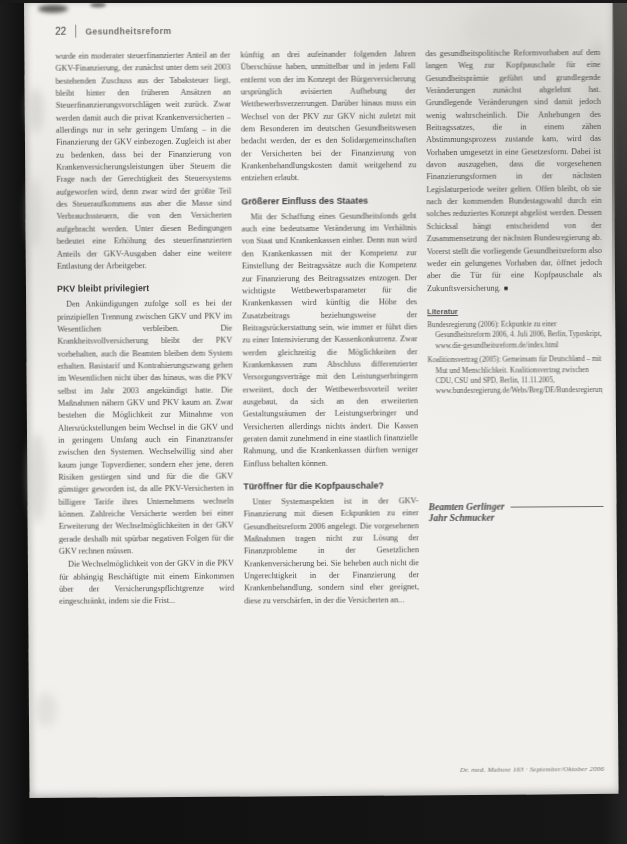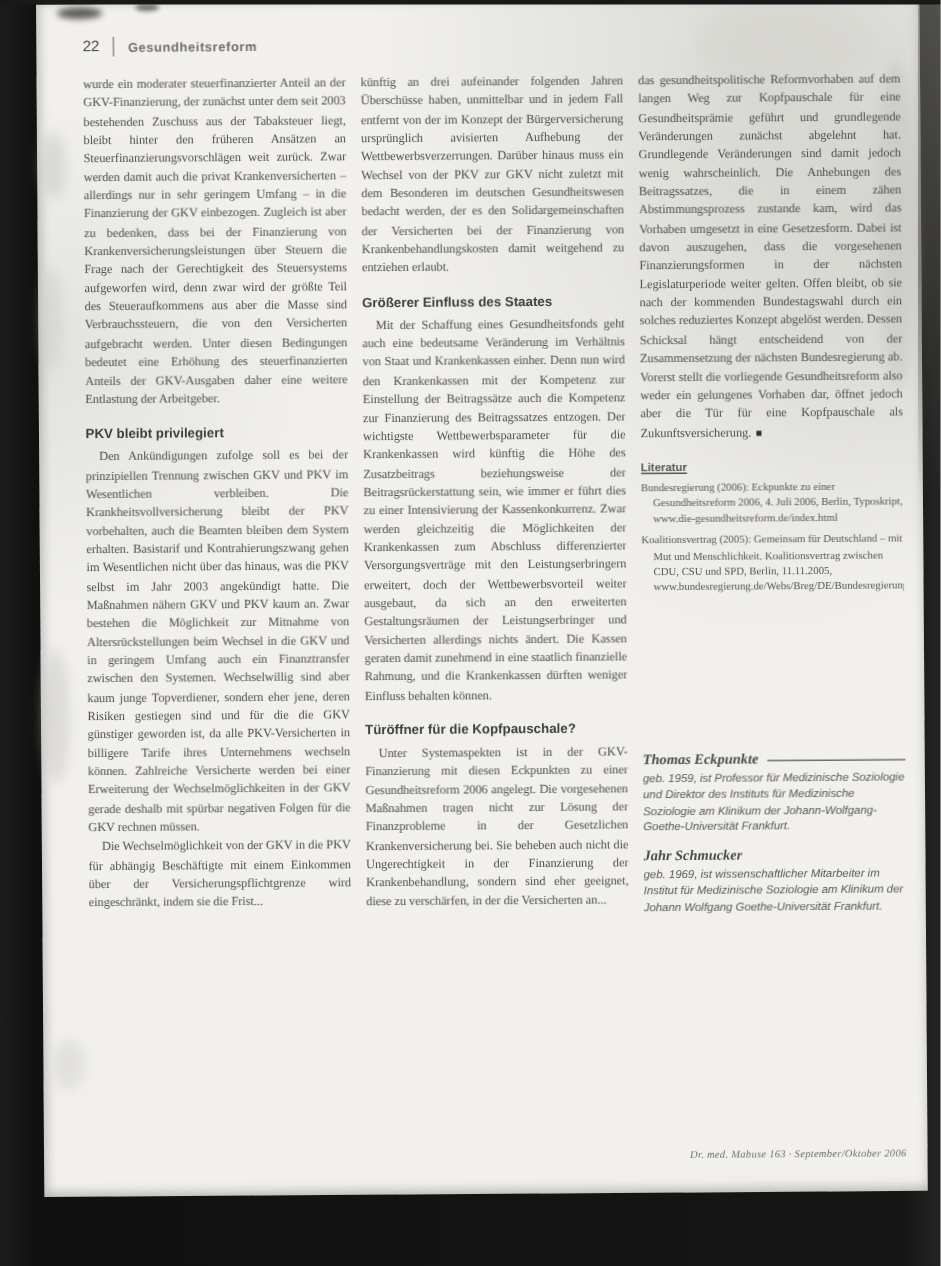--- a/index.html
+++ b/index.html
@@ -107,29 +107,27 @@
         <p class="body"><span>das gesundheitspolitische Reformvorhaben auf dem langen Weg zur Kopfpauschale für eine Gesundheitsprämie geführt und grundlegende Veränderungen zunächst abgelehnt hat. Grundlegende Veränderungen sind damit jedoch wenig wahrscheinlich. Die Anhebungen des Beitragssatzes, die in einem zähen Abstimmungsprozess zustande kam, wird das Vorhaben umgesetzt in eine Gesetzesform. Dabei ist davon auszugehen, dass die vorgesehenen Finanzierungsformen in der nächsten Legislaturperiode weiter gelten. Offen bleibt, ob sie nach der kommenden Bundestagswahl durch ein solches reduziertes Konzept abgelöst werden. Dessen Schicksal hängt entscheidend von der Zusammensetzung der nächsten Bundesregierung ab. Vorerst stellt die vorliegende Gesundheitsreform also weder ein gelungenes Vorhaben dar, öffnet jedoch aber die Tür für eine Kopfpauschale als Zukunftsversicherung.</span><span class="endmark">■</span></p>
 
         <div class="lit">
           <div class="lit-h">Literatur</div>
           <p class="lit-e">Bundesregierung (2006): Eckpunkte zu einer Gesundheitsreform 2006, 4. Juli 2006, Berlin, Typoskript, www.die-gesundheitsreform.de/index.html</p>
           <p class="lit-e">Koalitionsvertrag (2005): Gemeinsam für Deutschland – mit Mut und Menschlichkeit. Koalitionsvertrag zwischen CDU, CSU und SPD, Berlin, 11.11.2005, www.bundesregierung.de/Webs/Breg/DE/Bundesregierung/Koalitionsvertrag/koalitionsvertrag.html</p>
         </div>
 
         <div class="authors">
           <div class="auth-name-row">
-            <span class="auth-name">Thomas Eckpunkte</span>
+            <span class="auth-name">Beamten Gerlinger</span>
             <span class="auth-rule"></span>
           </div>
-          <p class="auth-bio">geb. 1959, ist Professor für Medizinische Soziologie und Direktor des Instituts für Medizinische Soziologie am Klinikum der Johann-Wolfgang-Goethe-Universität Frankfurt.</p>
 
           <div class="auth-name-row">
             <span class="auth-name">Jahr Schmucker</span>
           </div>
-          <p class="auth-bio">geb. 1969, ist wissenschaftlicher Mitarbeiter im Institut für Medizinische Soziologie am Klinikum der Johann Wolfgang Goethe-Universität Frankfurt.</p>
         </div>
       </div>
 
     </div>
 
     <div class="footer">Dr. med. Mabuse 163 · September/Oktober 2006</div>
 
   </div>
 
   <div class="top-strip"></div>

